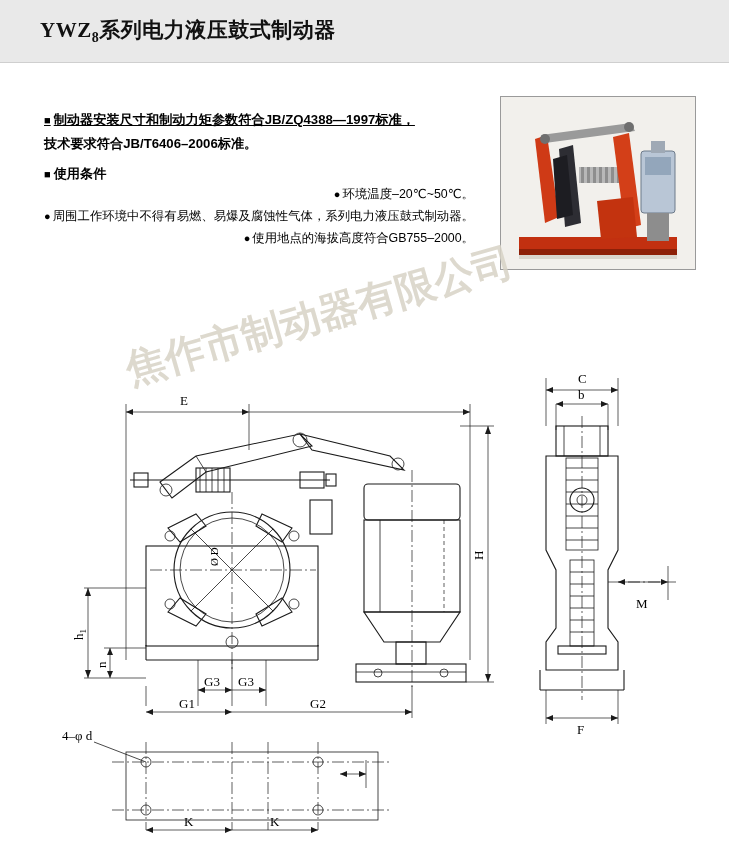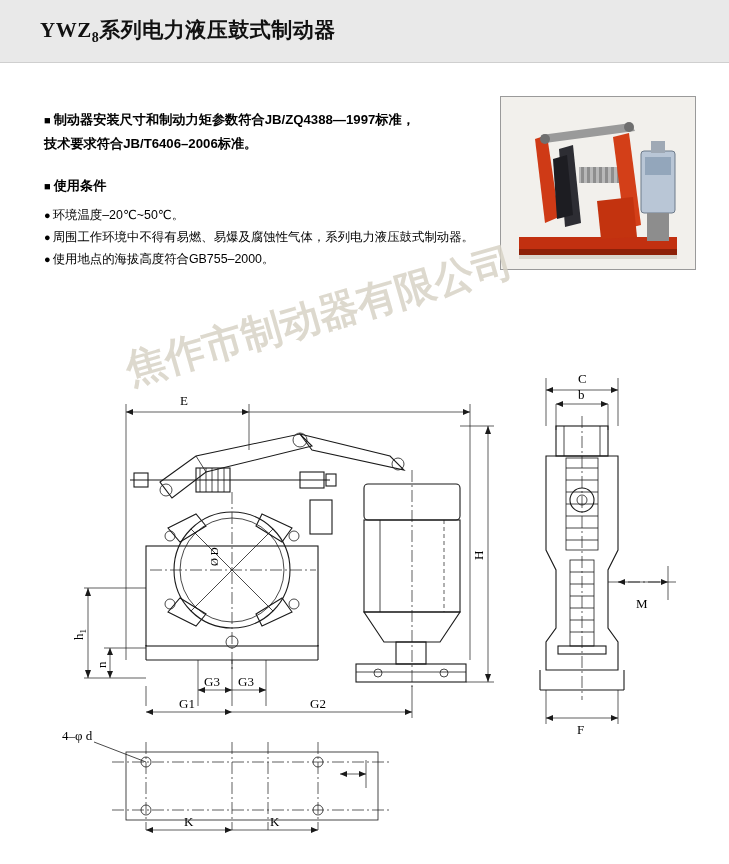--- a/index.html
+++ b/index.html
@@ -20,24 +20,25 @@
     font-size:21px;font-weight:bold;color:#111;letter-spacing:0.5px;
     font-family:"Liberation Serif","DejaVu Serif",serif;
   }
   .header-title .sub{font-size:14px;vertical-align:sub;}
 
   
   .textblock{position:absolute;left:44px;top:108px;width:430px;color:#000;}
   .para-bold{
     font-size:13.2px;font-weight:bold;line-height:23px;
     font-family:"Liberation Sans","DejaVu Sans",sans-serif;
+    text-decoration:underline;
   }
   .sq{font-size:11px;margin-right:3px;}
-  .sect-title{margin-top:22px;font-size:13.2px;font-weight:bold;}
-  .bullet-list{margin-top:9px;}
+  .sect-title{margin-top:10px;font-size:13.2px;font-weight:bold;}
+  .bullet-list{text-align:right;}
   .bullet{font-size:12.4px;line-height:22px;color:#000;}
   .dot{font-size:11px;margin-right:2px;}
 
   
   .photo{
     position:absolute;left:500px;top:96px;width:194px;height:172px;
     border:1px solid #9a9a9a;background:#f4f4f2;overflow:hidden;
   }
   .photo svg{display:block;}
 

